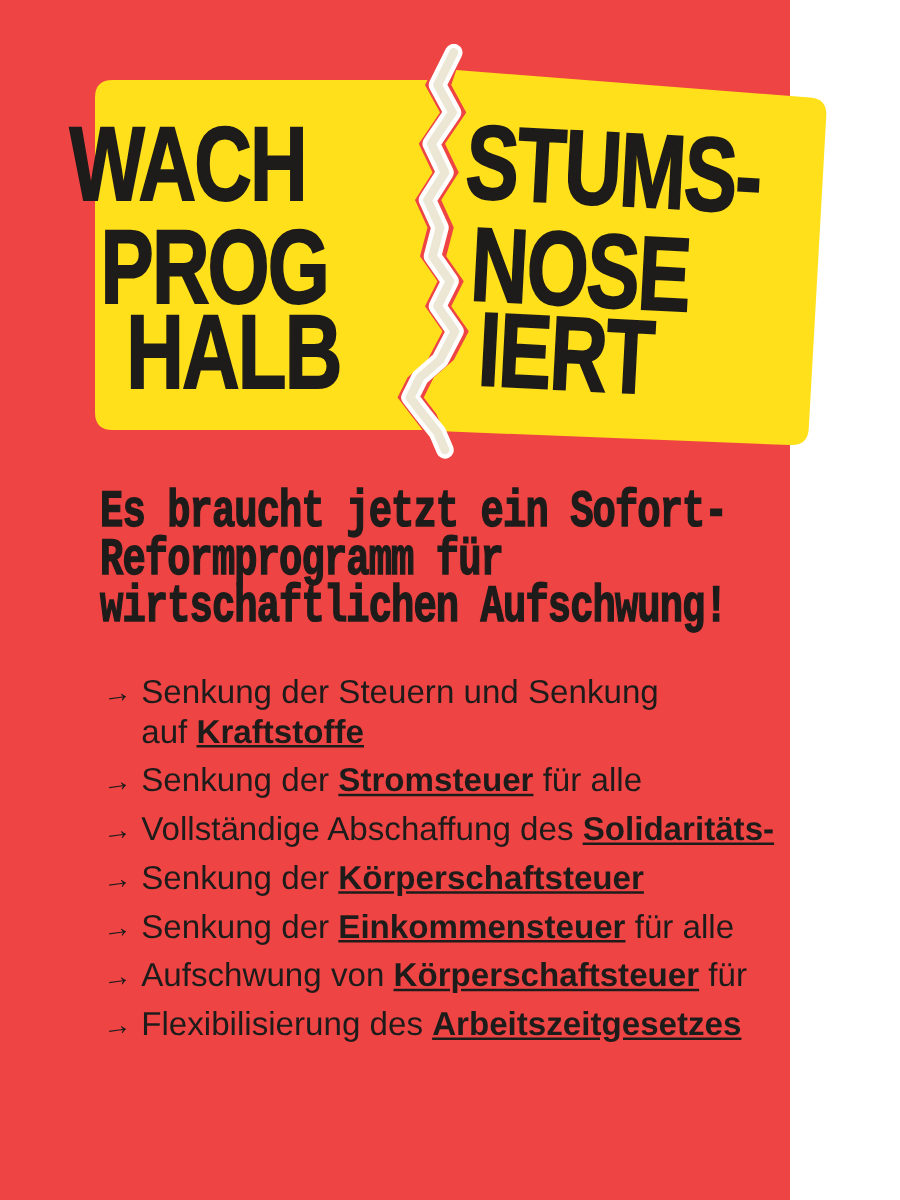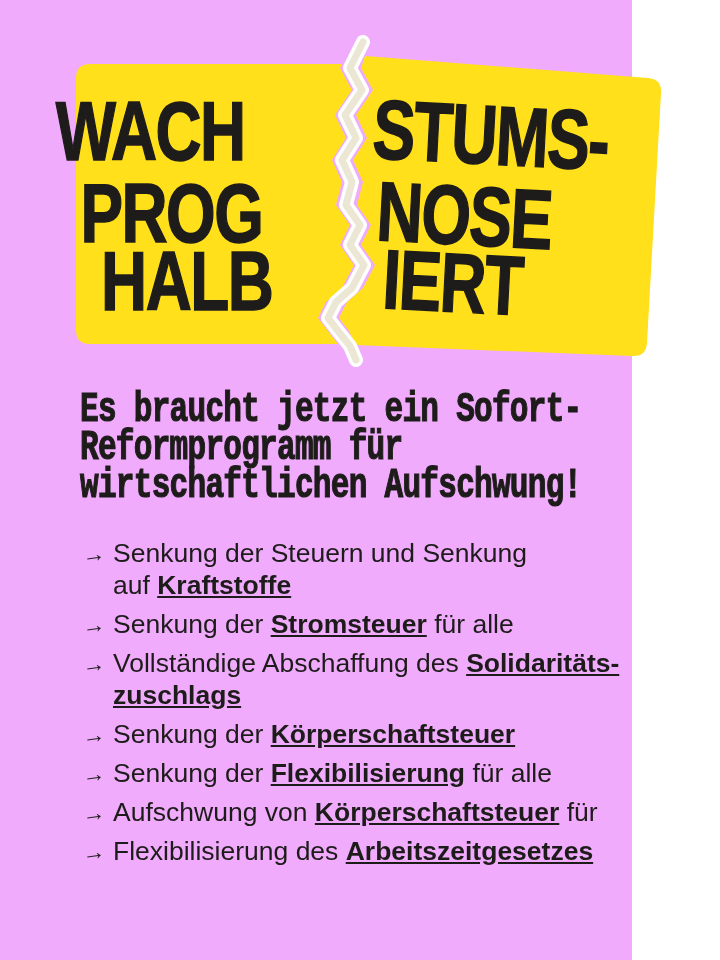--- a/index.html
+++ b/index.html
@@ -1,17 +1,17 @@
 <!DOCTYPE html>
 <html><head>
 <meta charset="utf-8">
 <style>
   html,body{margin:0;padding:0;background:#ffffff;}
   body{width:720px;height:960px;overflow:hidden;font-family:"Liberation Sans",sans-serif;}
-  #poster{position:relative;width:632px;height:960px;background:#f0abfc;}
+  #poster{position:relative;width:632px;height:960px;background:#ef4444;}
 
   
   .banner-svg{position:absolute;left:55px;top:35px;width:630px;height:345px;z-index:1;}
   .crack-svg{position:absolute;left:55px;top:35px;width:630px;height:345px;z-index:3;pointer-events:none;}
 
   .bw{position:absolute;z-index:2;font-weight:700;font-size:84px;line-height:62px;
       letter-spacing:-2px;color:#1E1C1A;white-space:nowrap;
       -webkit-text-stroke:1.5px #1E1C1A;}
   .bwL{transform-origin:100% 50%;transform:scaleX(0.76);}
   .bwR{transform-origin:0 50%;transform:rotate(3deg) scaleX(0.76);}
@@ -67,20 +67,20 @@
 
   <div class="headline">
     <div class="hl">Es braucht jetzt ein Sofort-</div>
     <div class="hl">Reformprogramm für</div>
     <div class="hl">wirtschaftlichen Aufschwung!</div>
   </div>
 
   <div class="list">
       <div class="li"><span class="arrow">→</span><span><span>Senkung der Steuern und Senkung</span><br><span>auf </span><b>Kraftstoffe</b></span></div>
       <div class="li"><span class="arrow">→</span><span><span>Senkung der </span><b>Stromsteuer</b><span> für alle</span></span></div>
-      <div class="li"><span class="arrow">→</span><span><span>Vollständige Abschaffung des </span><b>Solidaritäts-</b><br><b>zuschlags</b></span></div>
+      <div class="li"><span class="arrow">→</span><span><span>Vollständige Abschaffung des </span><b>Solidaritäts-</b><br></span></div>
       <div class="li"><span class="arrow">→</span><span><span>Senkung der </span><b>Körperschaftsteuer</b></span></div>
-      <div class="li"><span class="arrow">→</span><span><span>Senkung der </span><b>Flexibilisierung</b><span> für alle</span></span></div>
+      <div class="li"><span class="arrow">→</span><span><span>Senkung der </span><b>Einkommensteuer</b><span> für alle</span></span></div>
       <div class="li"><span class="arrow">→</span><span><span>Aufschwung von </span><b>Körperschaftsteuer</b><span> für</span><br></span></div>
       <div class="li"><span class="arrow">→</span><span><span>Flexibilisierung des </span><b>Arbeitszeitgesetzes</b></span></div>
     </div>
 
 </div>
 
 </body></html>

